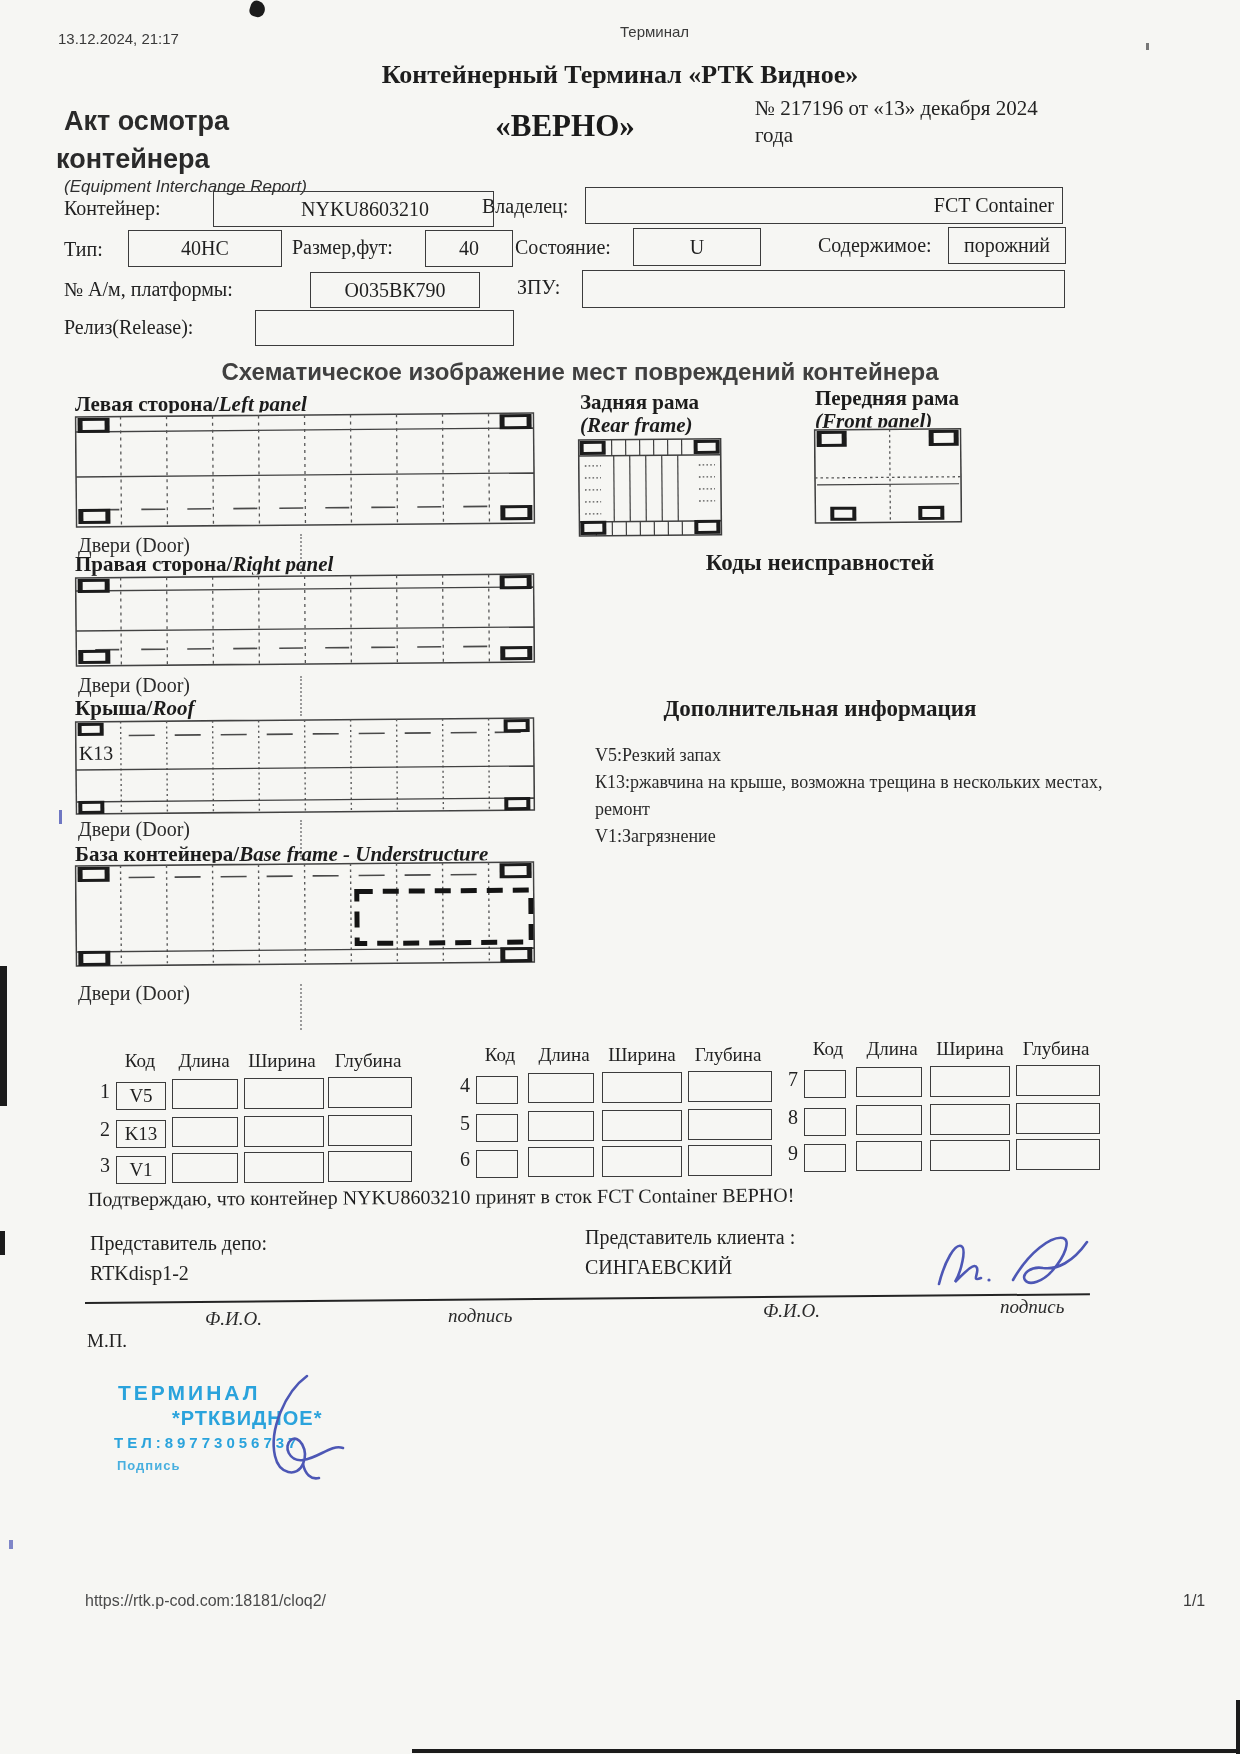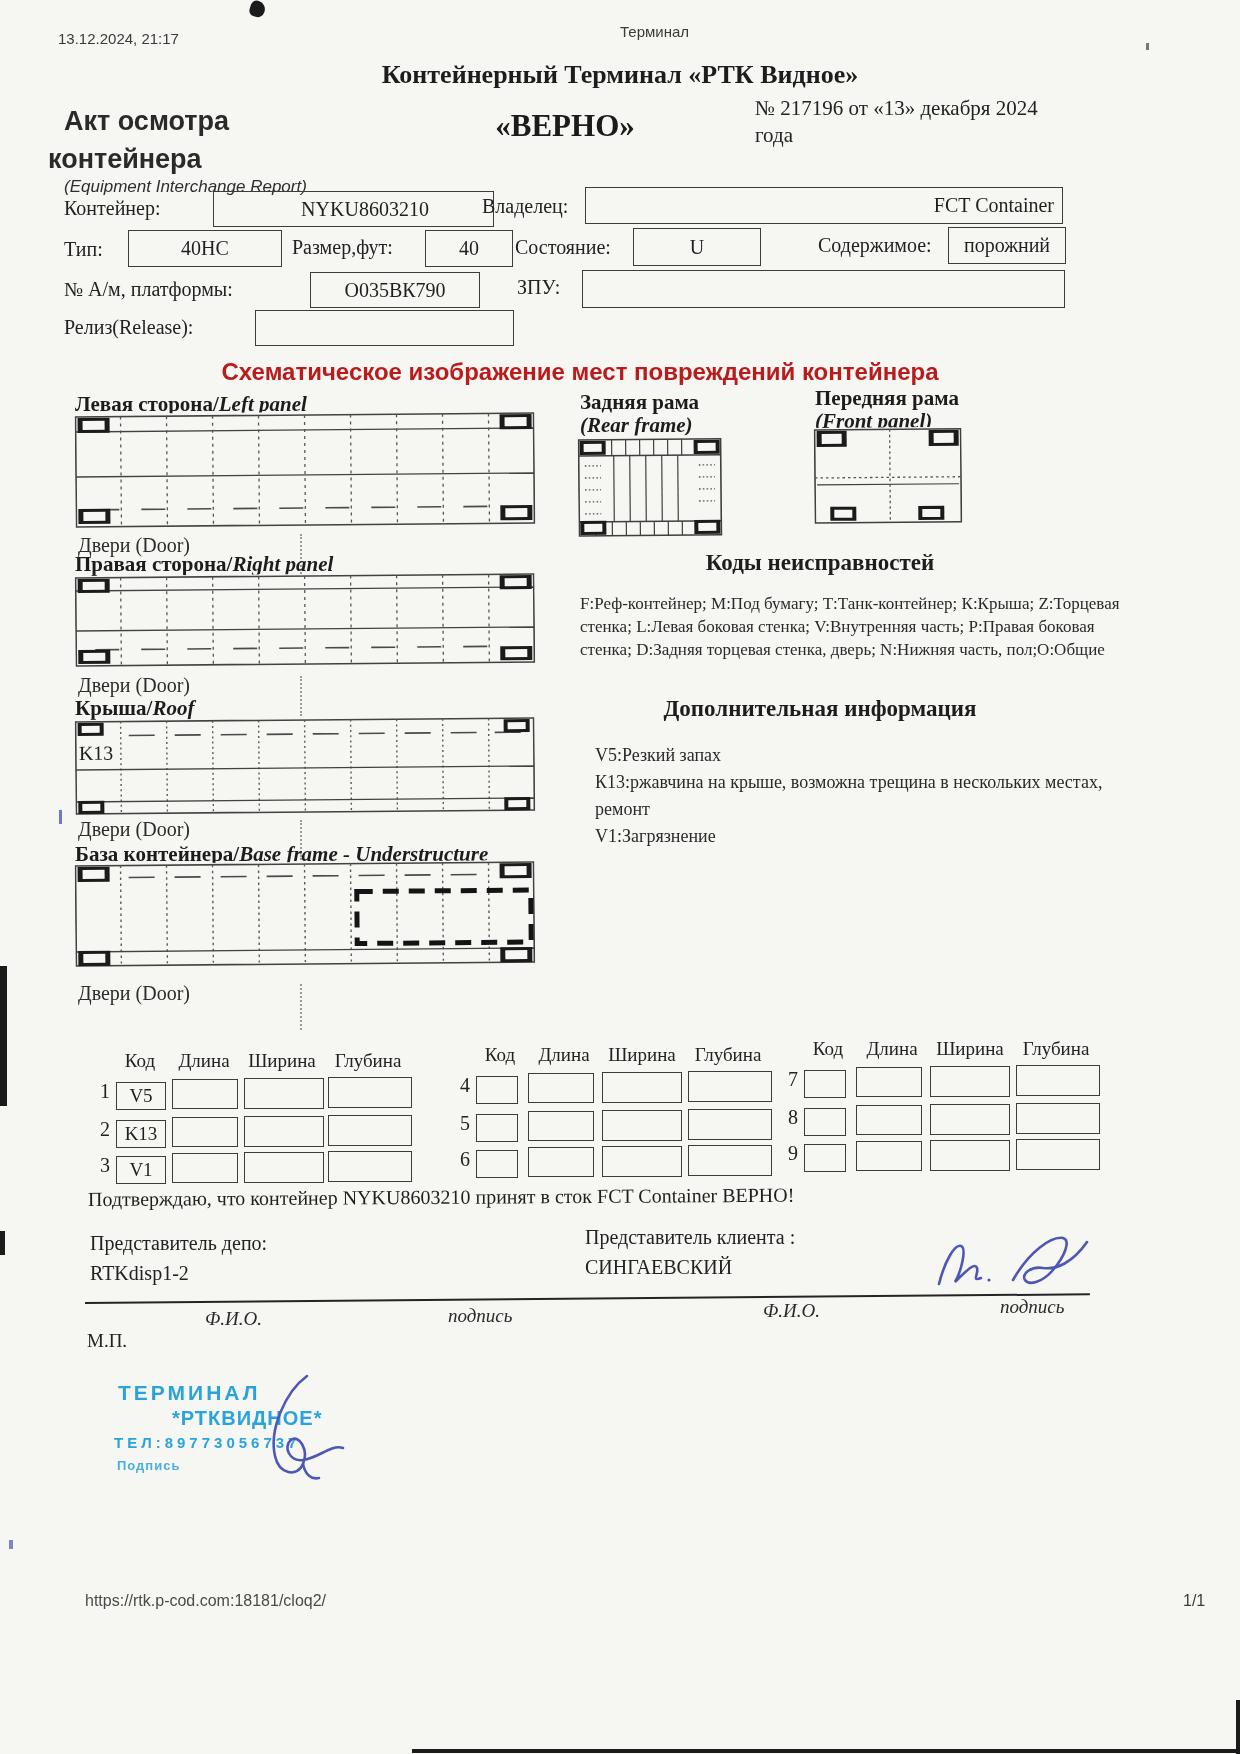--- a/index.html
+++ b/index.html
@@ -10,21 +10,21 @@
   .small-meta{font-size:15px;color:#3a3a3a;font-family:"Liberation Sans",sans-serif;}
   .org-title{font-weight:bold;font-size:26px;color:#1d1d1d;}
   .act-title{font-weight:bold;font-size:27px;line-height:38px;color:#2a2a2a;font-family:"Liberation Sans",sans-serif;}
   .eir-sub{font-style:italic;font-size:17px;color:#2e2e2e;font-family:"Liberation Sans",sans-serif;}
   .op-title{font-weight:bold;font-size:31px;color:#1b1b1b;}
   .doc-num{font-size:21px;color:#222;}
   .lbl{position:absolute;font-size:20px;color:#222;white-space:nowrap;}
   .fbox{position:absolute;border:1.6px solid #3c3c3c;display:flex;align-items:center;justify-content:center;
         font-size:20px;color:#1f1f1f;font-family:"Liberation Serif",serif;}
   .fbox.right{justify-content:flex-end;padding-right:8px;box-sizing:border-box;}
-  .schem-title{font-weight:bold;font-size:24px;color:#b91c1c;text-align:center;font-family:"Liberation Sans",sans-serif;}
+  .schem-title{font-weight:bold;font-size:24px;color:#404040;text-align:center;font-family:"Liberation Sans",sans-serif;}
   .panel-h{position:absolute;font-weight:bold;font-size:21px;color:#1c1c1c;white-space:nowrap;}
   .panel-h .en{font-style:italic;}
   .door{position:absolute;font-size:20px;color:#2b2b2b;}
   .sec-h{position:absolute;font-weight:bold;font-size:23px;color:#1d1d1d;text-align:center;}
   .codes{position:absolute;font-size:17px;line-height:23px;color:#2a2a2a;}
   .info{position:absolute;font-size:18px;line-height:27px;color:#2a2a2a;}
   .panel-wrap{position:absolute;background:#f6f6f3;transform:rotate(-0.5deg);transform-origin:left center;}
   .roof-mark{position:absolute;left:4px;top:22px;font-size:20px;color:#1d1d1d;font-family:"Liberation Serif",serif;}
   .grp{position:absolute;width:322px;height:138px;}
   .thead{position:absolute;font-size:19px;color:#222;text-align:center;white-space:nowrap;}
@@ -43,21 +43,21 @@
 </head>
 <body>
 
 <div class="sheet">
 
   <div class="abs small-meta" style="left:58px;top:30px;">13.12.2024, 21:17</div>
   <div class="abs small-meta" style="left:620px;top:23px;">Терминал</div>
 
   <div class="abs org-title" style="left:0;top:60px;width:1240px;text-align:center;">Контейнерный Терминал «РТК Видное»</div>
   <div class="abs act-title" style="left:64px;top:102px;text-align:center;">Акт осмотра</div>
-  <div class="abs act-title" style="left:48px;top:140px;text-align:right;">контейнера</div>
+  <div class="abs act-title" style="left:56px;top:140px;text-align:right;">контейнера</div>
   <div class="abs eir-sub" style="left:64px;top:177px;">(Equipment Interchange Report)</div>
   <div class="abs op-title" style="left:430px;top:108px;width:270px;text-align:center;">«ВЕРНО»</div>
   <div class="abs doc-num" style="left:755px;top:96px;width:307px;">№ 217196 от «13» декабря 2024</div>
   <div class="abs doc-num" style="left:755px;top:123px;width:307px;text-align:left;">года</div>
 
   <div class="lbl" style="left:64px;top:197px;">Контейнер:</div>
   <div class="fbox" style="left:213px;top:191px;width:256px;height:34px;padding-left:23px;">NYKU8603210</div>
   <div class="lbl" style="left:482px;top:195px;">Владелец:</div>
   <div class="fbox right" style="left:585px;top:187px;width:478px;height:37px;">FCT Container</div>
 
@@ -204,21 +204,20 @@
         <rect x="430" y="6" width="22" height="8" fill="#f6f6f3"></rect>
       <rect x="3" y="74" width="32" height="14" fill="#1b1b1b"></rect>
         <rect x="8" y="77" width="22" height="8" fill="#f6f6f3"></rect>
       <rect x="425" y="74" width="32" height="14" fill="#1b1b1b"></rect>
         <rect x="430" y="77" width="22" height="8" fill="#f6f6f3"></rect>
     </svg>
   </div>
   <div class="door" style="left:78px;top:674px;">Двери (Door)</div>
 
   <div class="sec-h" style="left:580px;top:550px;width:480px;">Коды неисправностей</div>
-  <div class="codes" style="left:580px;top:592px;width:545px;">F:Реф-контейнер; М:Под бумагу; Т:Танк-контейнер; К:Крыша; Z:Торцевая стенка; L:Левая боковая стенка; V:Внутренняя часть; P:Правая боковая стенка; D:Задняя торцевая стенка, дверь; N:Нижняя часть, пол;O:Общие</div>
 
   <div class="panel-h" style="left:75px;top:696px;"><span>Крыша/</span><span class="en">Roof</span></div>
   <div class="panel-wrap" style="left:75px;top:720px;">
     <svg width="460" height="96" viewBox="0 0 460 96">
       <rect x="1" y="2" width="458" height="92" fill="none" stroke="#424242" stroke-width="1.6"></rect>
       <g stroke="#4a4a4a" stroke-width="1.6">
         <path d="M54 16 h26 M100 16 h26 M146 16 h26 M192 16 h26 M238 16 h26 M284 16 h26 M330 16 h26 M376 16 h26 M420 16 h26"></path>
       </g>
       <g stroke="#5a5a5a" stroke-width="1.4" stroke-dasharray="2 3.2">
         <line x1="46" y1="2" x2="46" y2="94"></line>

